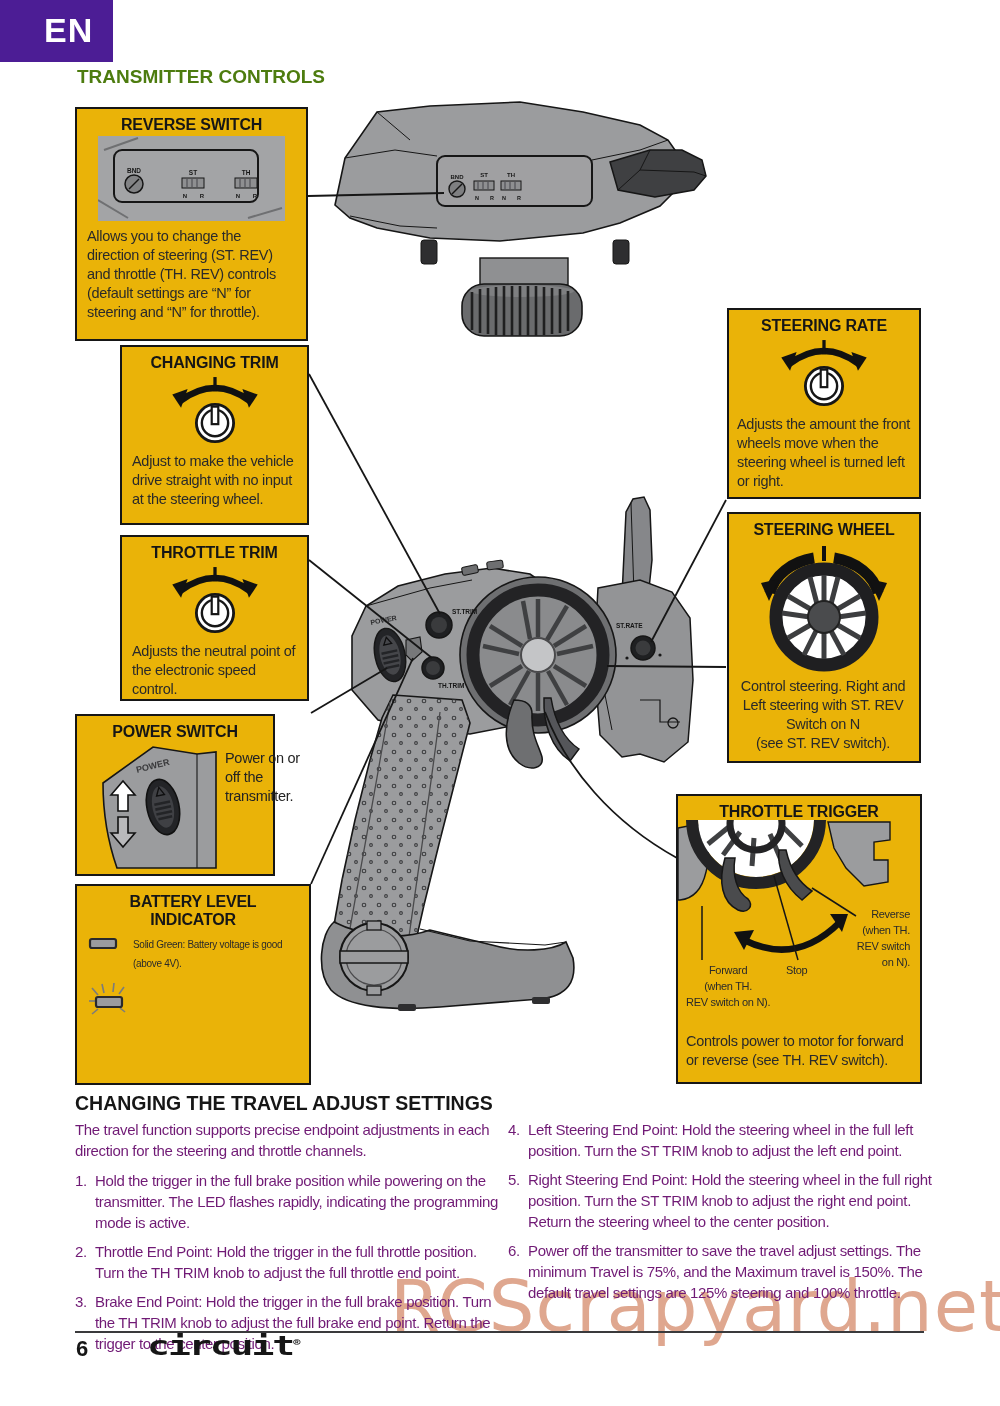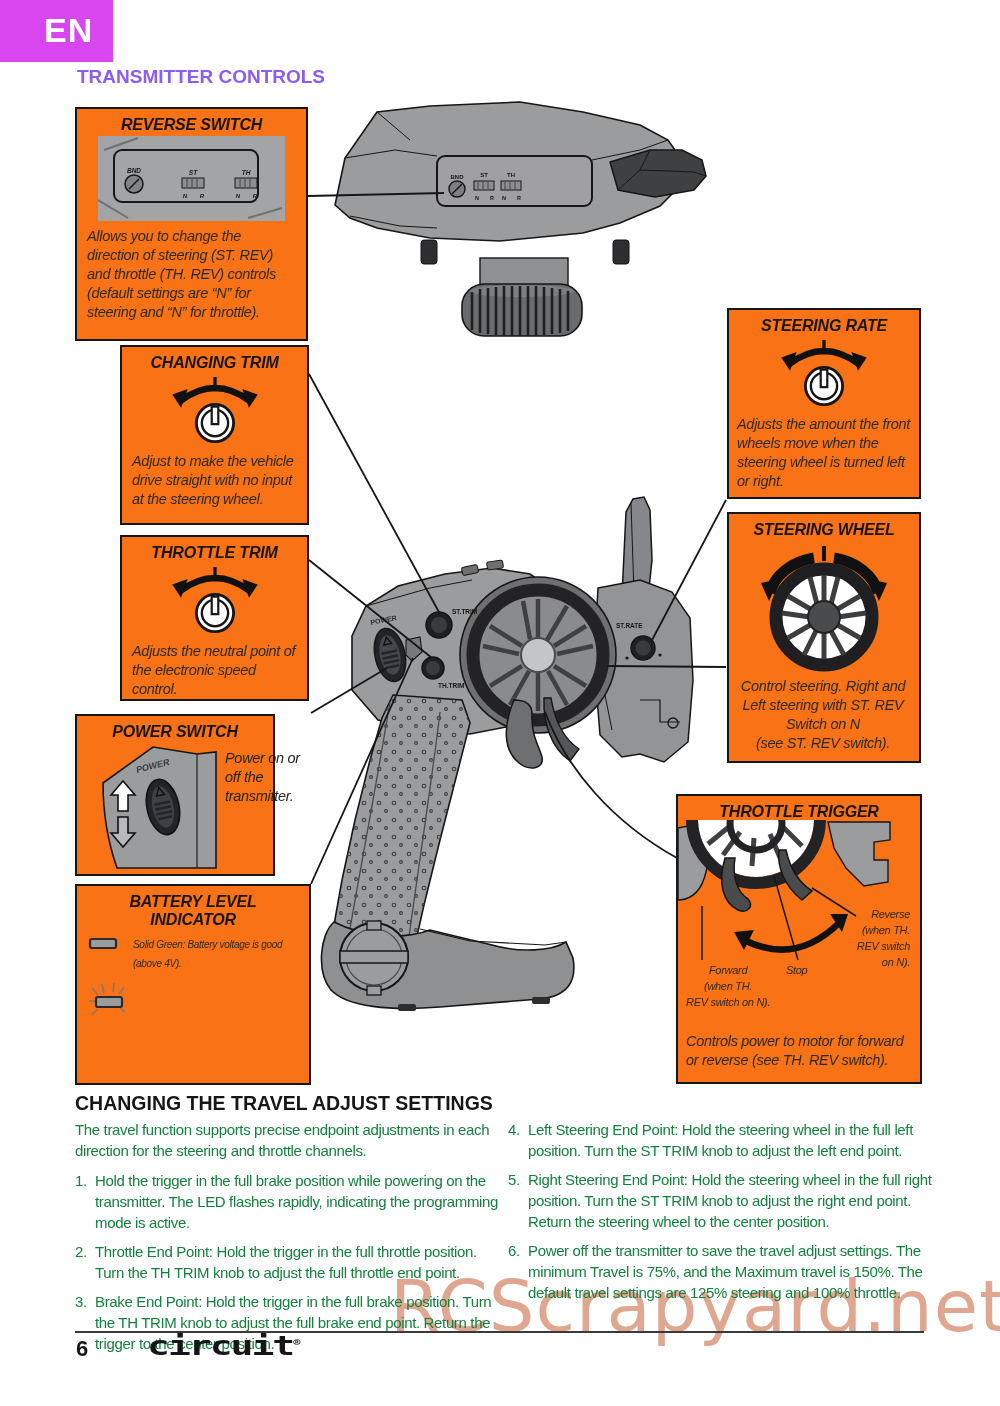--- a/index.html
+++ b/index.html
@@ -3,42 +3,42 @@
 <meta charset="utf-8">
 <style>
   html,body{margin:0;padding:0;background:#ffffff;}
   #page{position:relative;width:1000px;height:1406px;background:#fff;overflow:hidden;
         font-family:"Liberation Sans","DejaVu Sans",sans-serif;color:#232323;}
   
   #art{position:absolute;left:0;top:0;z-index:1;}
   .wm{position:absolute;z-index:2;font-family:"DejaVu Sans",sans-serif;font-weight:normal;
       letter-spacing:1px;pointer-events:none;}
   
-  #en-badge{position:absolute;left:0;top:0;width:113px;height:62px;background:#d946ef;z-index:3;}
+  #en-badge{position:absolute;left:0;top:0;width:113px;height:62px;background:#4c1d95;z-index:3;}
   #en-badge span{position:absolute;left:44px;top:11px;color:#fff;font-size:34px;font-weight:bold;letter-spacing:1px;}
-  #page-title{position:absolute;left:77px;top:66px;font-size:19px;font-weight:bold;letter-spacing:0;z-index:3;color:#8b5cf6;text-align:right;}
-  
-  .callout{position:absolute;background:#f97316;border:2px solid #161616;z-index:3;box-sizing:border-box;font-style:italic;}
+  #page-title{position:absolute;left:77px;top:66px;font-size:19px;font-weight:bold;letter-spacing:0;z-index:3;color:#4d7c0f;text-align:right;}
+  
+  .callout{position:absolute;background:#eab308;border:2px solid #161616;z-index:3;box-sizing:border-box;}
   .callout h3{margin:7px 4px 2px 4px;text-align:center;font-size:16px;font-weight:bold;letter-spacing:-0.2px;color:#161616;}
   .callout p{margin:4px 10px;font-size:14.5px;line-height:19px;letter-spacing:-0.3px;color:#2a2a2a;}
   .lines{white-space:pre-line;text-align:center;}
   .icon-center{display:block;margin:2px auto 0 auto;}
   
   .bat-row{display:flex;margin:6px 8px 0 10px;}
   .bat-ic{width:46px;flex:0 0 46px;}
   .bat-tx{font-size:10px;line-height:19px;letter-spacing:-0.3px;color:#2a2a2a;}
   
   .pw-wrap{position:relative;height:118px;}
   .pw-img{position:absolute;left:20px;top:0;}
   .pw-text{position:absolute;left:148px;top:6px;width:80px;font-size:14.5px;line-height:19px;letter-spacing:-0.3px;}
   
   .tt-label{position:absolute;font-size:11px;line-height:16px;letter-spacing:-0.3px;color:#2a2a2a;z-index:4;}
   
   #travel-heading{position:absolute;left:75px;top:1092px;font-size:19.5px;font-weight:bold;letter-spacing:0;z-index:3;color:#161616;}
-  .travel-col{position:absolute;font-size:15px;line-height:21px;letter-spacing:-0.35px;z-index:3;color:#15803d;}
+  .travel-col{position:absolute;font-size:15px;line-height:21px;letter-spacing:-0.35px;z-index:3;color:#701a75;}
   #travel-left{left:75px;top:1119px;width:432px;}
   #travel-right{left:508px;top:1119px;width:428px;}
   .step{display:flex;margin-bottom:8px;}
   .step-num{flex:0 0 20px;}
   .intro{margin-bottom:9px;}
   
   #footer-rule{position:absolute;left:75px;top:1331px;width:849px;height:2px;background:#3a3a3c;z-index:3;}
   #page-num{position:absolute;left:76px;top:1336px;font-size:22px;font-weight:bold;z-index:3;color:#161616;}
   #brand{position:absolute;left:147px;top:1330px;z-index:3;color:#161616;
          font-family:"DejaVu Sans Mono","Liberation Mono",monospace;font-weight:bold;font-size:38px;

